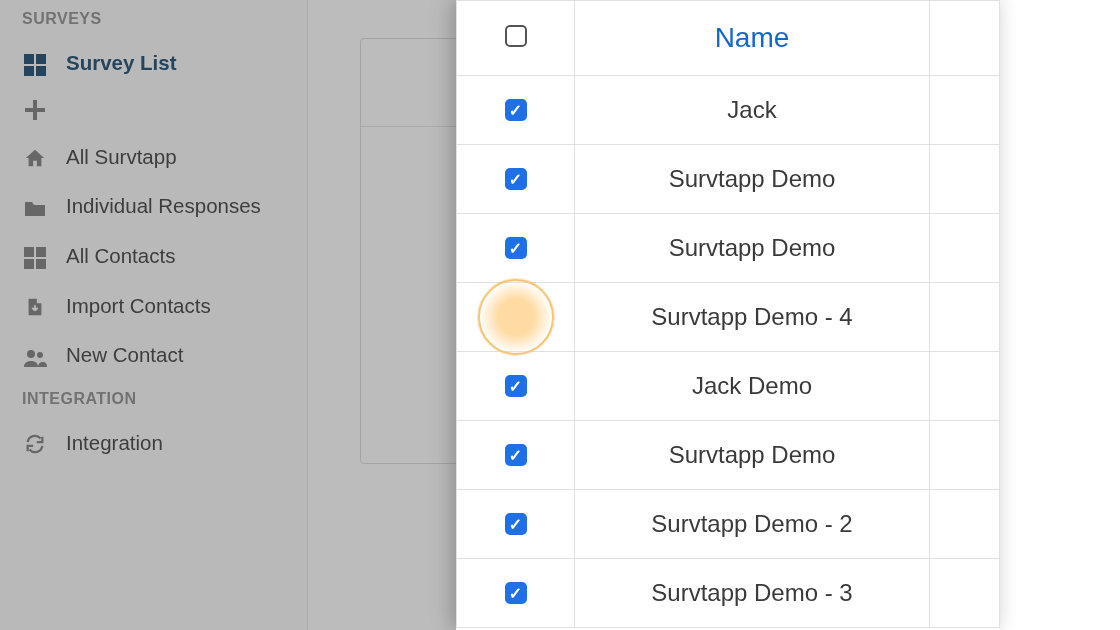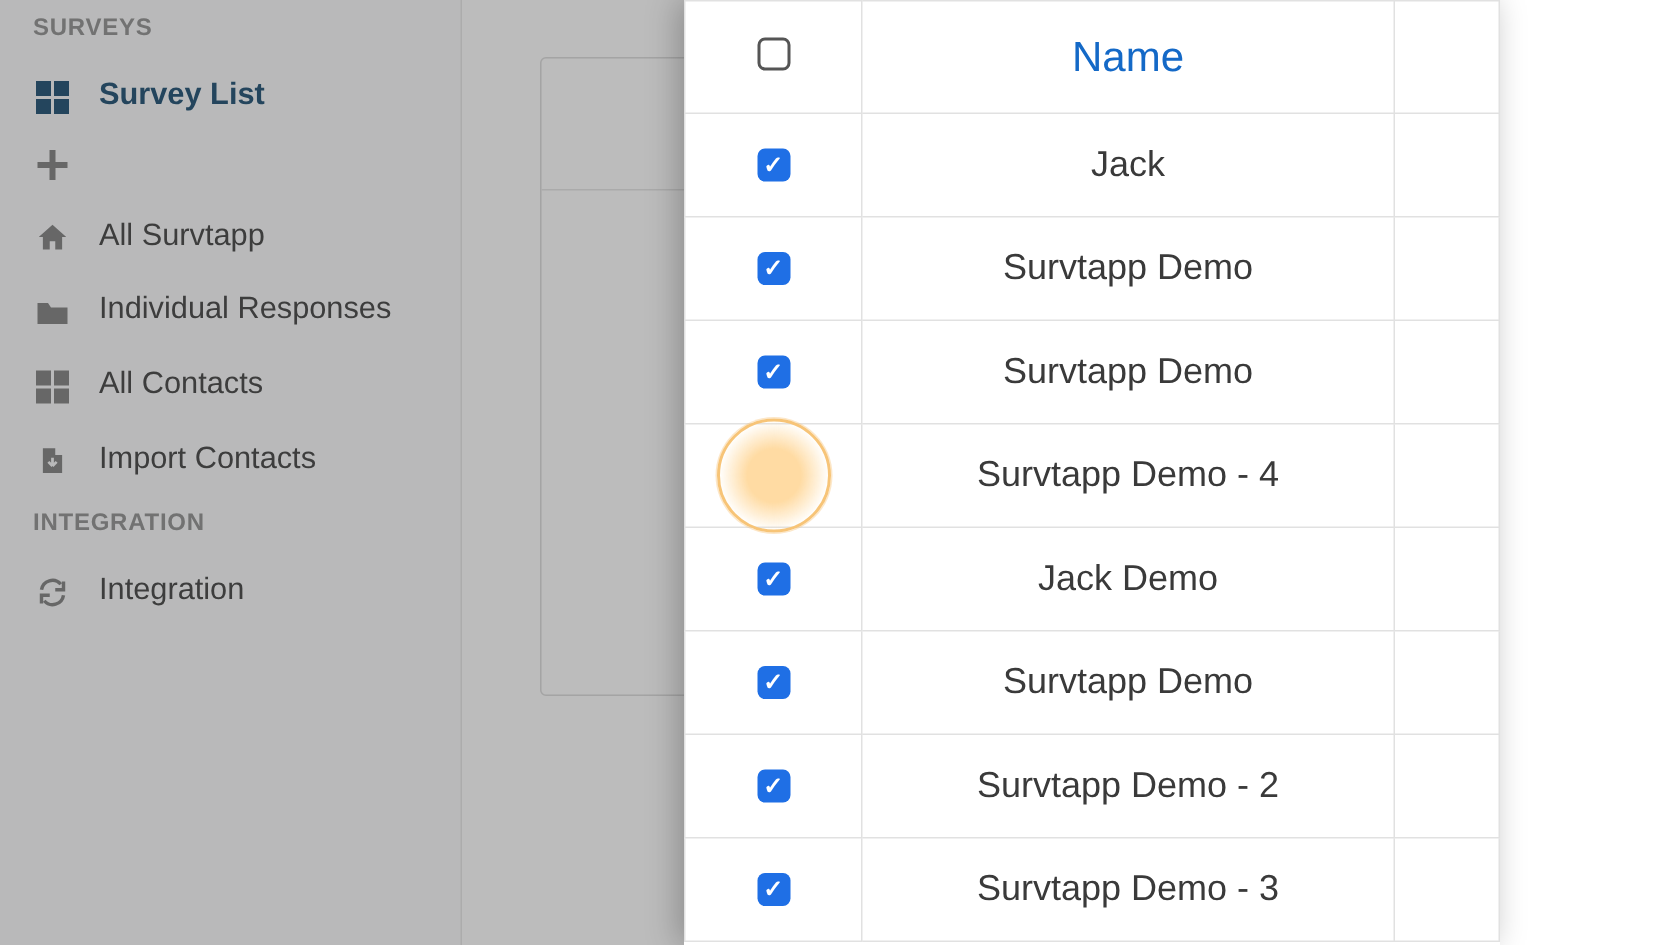--- a/index.html
+++ b/index.html
@@ -131,20 +131,30 @@
         </div>
         <div class="nav-item">
           <span class="nav-icon">
             <svg width="22" height="22" viewBox="0 0 24 24" fill="currentColor">
               <path d="M5 3h9l5 5v13H5zM14 3v5h5"></path>
               <path d="M12 10v6m0 0l-3-3m3 3l3-3" stroke="#fafbfc" stroke-width="2" fill="none"></path>
             </svg>
           </span>
           <span class="nav-label">Import Contacts</span>
         </div>
+        <div class="nav-item">
+          <span class="nav-icon">
+            <svg width="24" height="20" viewBox="0 0 24 20" fill="currentColor">
+              <circle cx="8" cy="6" r="4"></circle>
+              <circle cx="17" cy="7" r="3"></circle>
+              <path d="M1 19c0-4 3-6 7-6s7 2 7 6zM15 19c0-3 2-5 5-5 2 0 4 1 4 5z"></path>
+            </svg>
+          </span>
+          <span class="nav-label">New Contact</span>
+        </div>
         <div class="section-header">INTEGRATION</div>
         <div class="nav-item">
           <span class="nav-icon">
             <svg width="22" height="22" viewBox="0 0 24 24" fill="none" stroke="currentColor" stroke-width="2.5">
               <path d="M20 4v6h-6M4 20v-6h6"></path>
               <path d="M4 10a8 8 0 0114-4M20 14a8 8 0 01-14 4"></path>
             </svg>
           </span>
           <span class="nav-label">Integration</span>
         </div>

